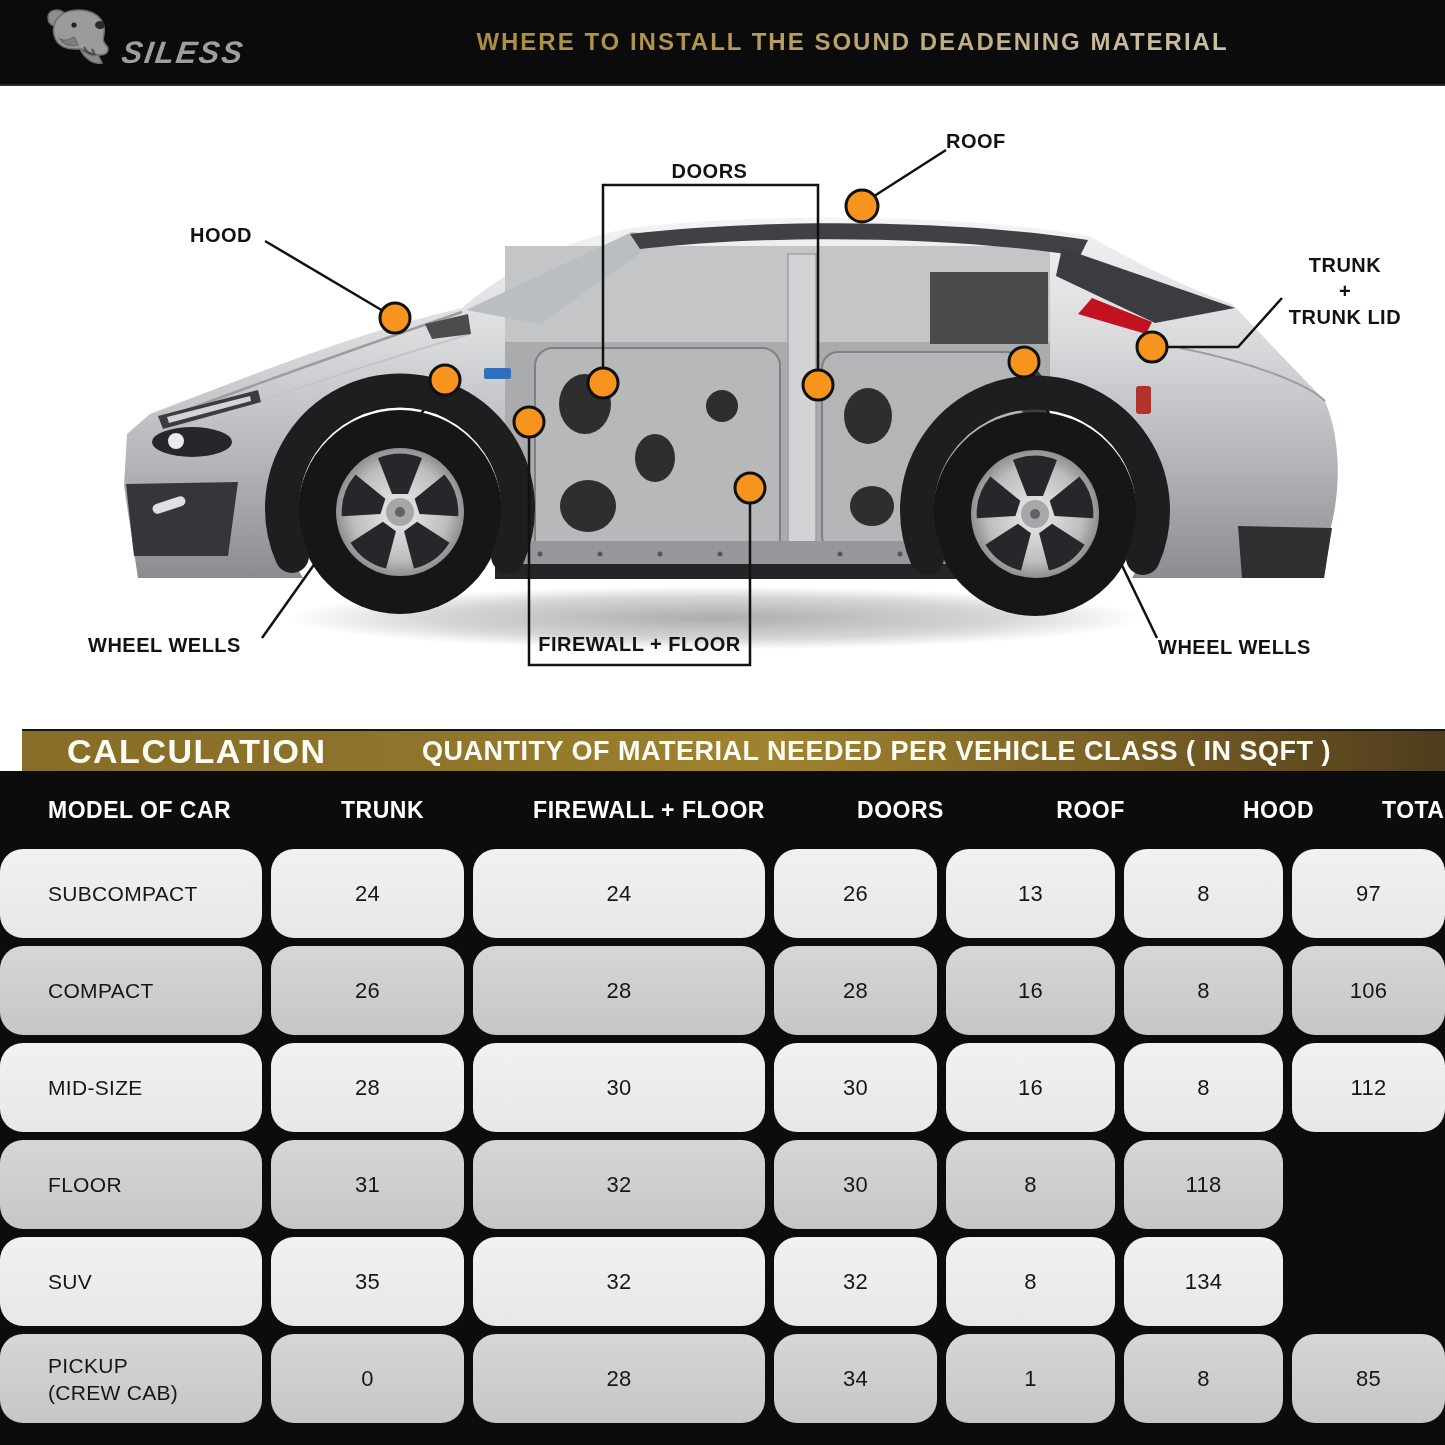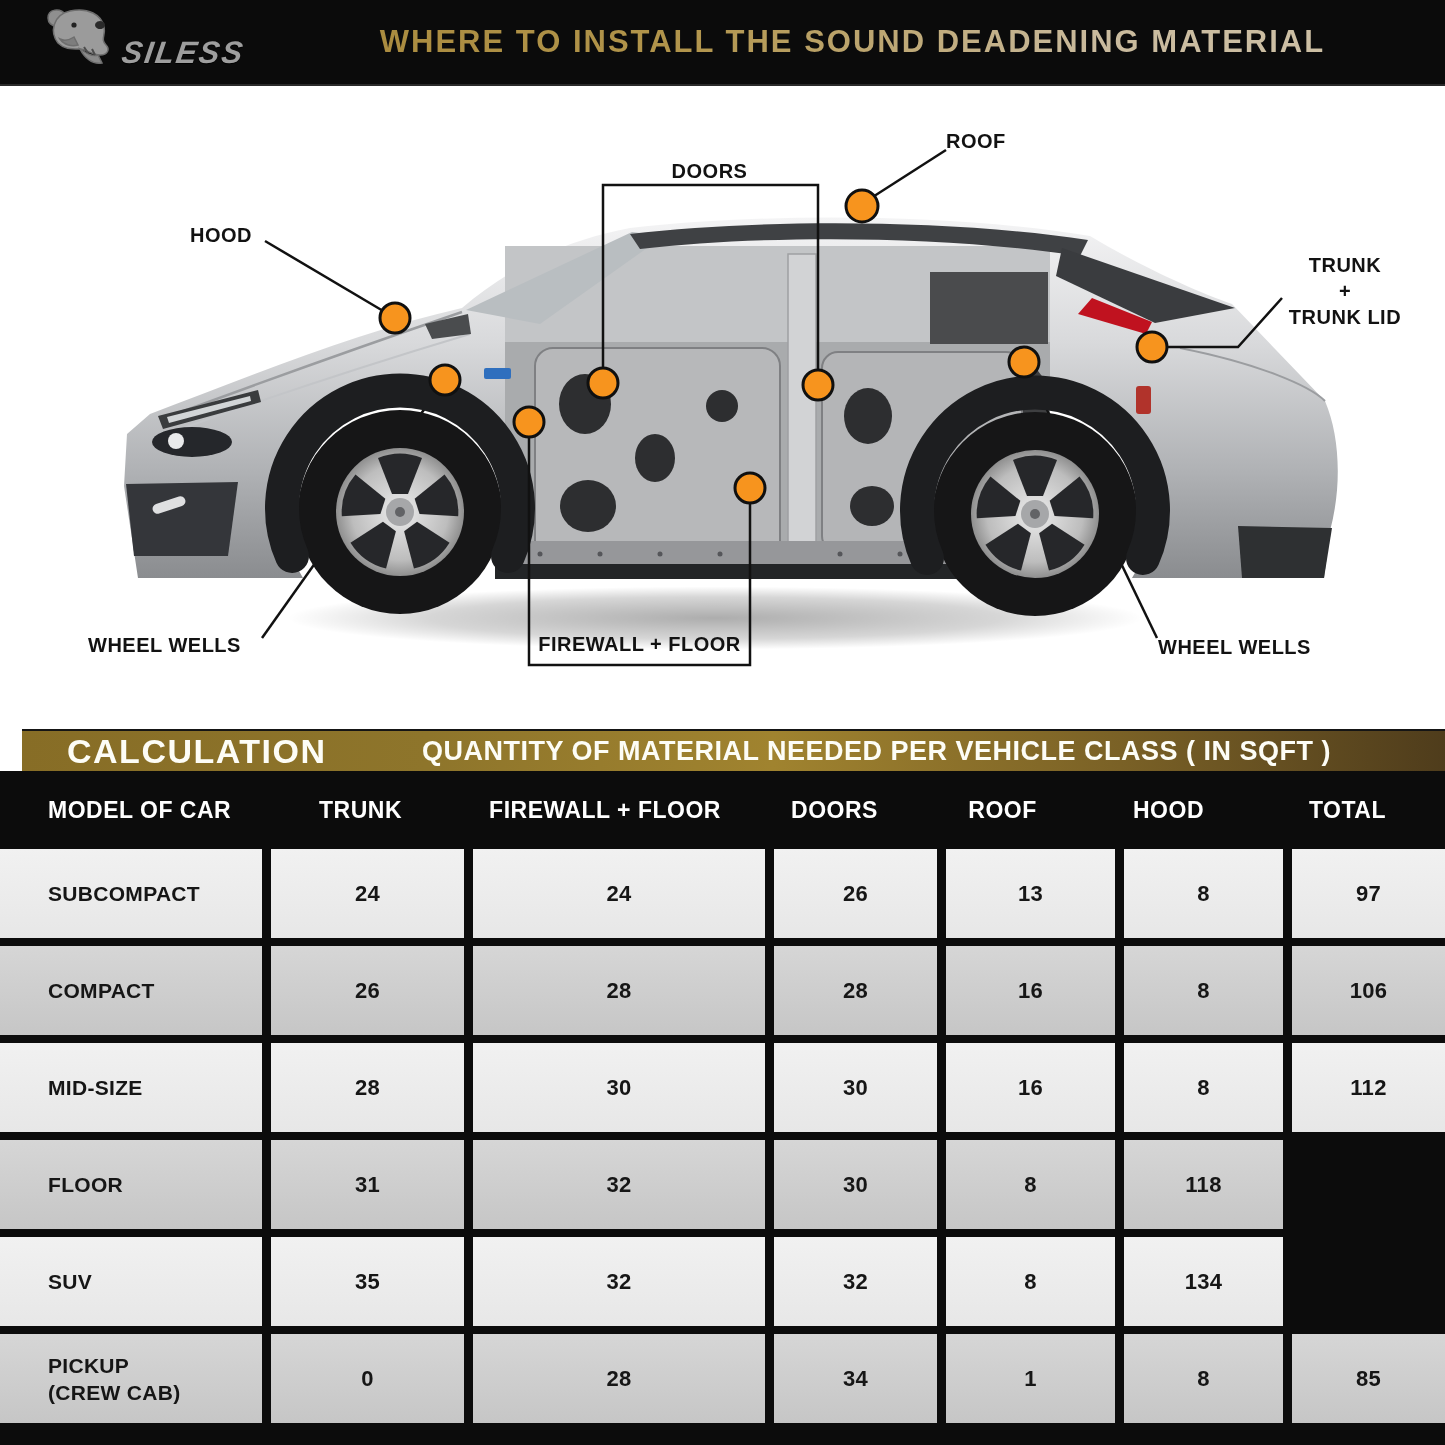--- a/index.html
+++ b/index.html
@@ -12,21 +12,21 @@
     position:absolute;left:0;top:0;width:1445px;height:86px;background:#0b0b0b;
     display:flex;align-items:center;border-bottom:2px solid #2a2a2a;box-sizing:border-box;
   }
   .logo{display:flex;align-items:center;width:280px;padding-left:40px;box-sizing:border-box;}
   .brand-text{
     color:#9e9e9e;font-size:31px;font-weight:900;font-style:italic;
     letter-spacing:2px;transform:skewX(-8deg);margin-left:-14px;margin-top:22px;
     text-shadow:0 1px 0 #000;
   }
   .main-title{
-    flex:1;text-align:center;font-size:31px;font-weight:800;letter-spacing:2px;
+    flex:1;text-align:center;font-size:24px;font-weight:800;letter-spacing:2px;
     padding-right:20px;white-space:nowrap;color:#b89c55;
   }
   @supports ((-webkit-background-clip:text) or (background-clip:text)){
     .main-title{
       background:linear-gradient(90deg,#a8893c 0%,#b2954c 35%,#c9ba9d 70%,#cfc2a8 100%);
       -webkit-background-clip:text;background-clip:text;color:transparent;
     }
   }
   
   .diagram{position:absolute;left:0;top:86px;width:1445px;height:643px;background:#fff;}
@@ -42,33 +42,33 @@
     position:absolute;left:0;top:729px;width:1445px;height:42px;
     background:linear-gradient(90deg,#876d26 0%,#8e752b 28%,#a0832f 52%,#7a6126 76%,#4c3a1b 100%);
     border-top:2px solid #151515;box-sizing:border-box;
     display:flex;align-items:center;color:#fdfdf6;margin-left:22px;
   }
   .calc-title{font-size:34px;font-weight:700;letter-spacing:1.5px;padding-left:45px;width:355px;}
   .calc-subtitle{flex:1;text-align:left;font-size:27px;font-weight:700;letter-spacing:0.5px;padding-right:20px;}
   
   .thead{
     position:absolute;left:0;top:771px;width:1445px;height:78px;background:#0c0c0c;
-    display:grid;grid-template-columns:262px 193px 292px 163px 169px 159px 1fr;column-gap:2px;
+    display:grid;grid-template-columns:262px 193px 292px 163px 169px 159px 1fr;column-gap:24px;
     align-items:center;color:#fff;font-weight:800;font-size:23px;letter-spacing:0.5px;
   }
   .thead .hcell{text-align:center;}
   .thead .hcell.first{text-align:left;padding-left:48px;}
   .tbody{position:absolute;left:0;top:849px;width:1445px;height:596px;background:#0c0c0c;}
   .trow{
     display:grid;grid-template-columns:262px 193px 292px 163px 169px 159px 1fr;column-gap:9px;
     height:89px;margin-bottom:8px;
   }
   .cell{
     display:flex;align-items:center;justify-content:center;
-    font-weight:700;font-size:22px;color:#161616;letter-spacing:0.3px;
+    font-weight:400;font-size:22px;color:#161616;letter-spacing:0.3px;border-radius:23px;
   }
   .cell.model{justify-content:flex-start;padding-left:48px;font-size:21px;white-space:pre-line;line-height:27px;}
   .trow.light .cell{background:linear-gradient(180deg,#f1f1f1 0%,#e7e7e7 100%);}
   .trow.dark  .cell{background:linear-gradient(180deg,#d6d6d6 0%,#c6c6c6 100%);}
 </style>
 </head>
 <body>
 
 <div class="stage">
 

